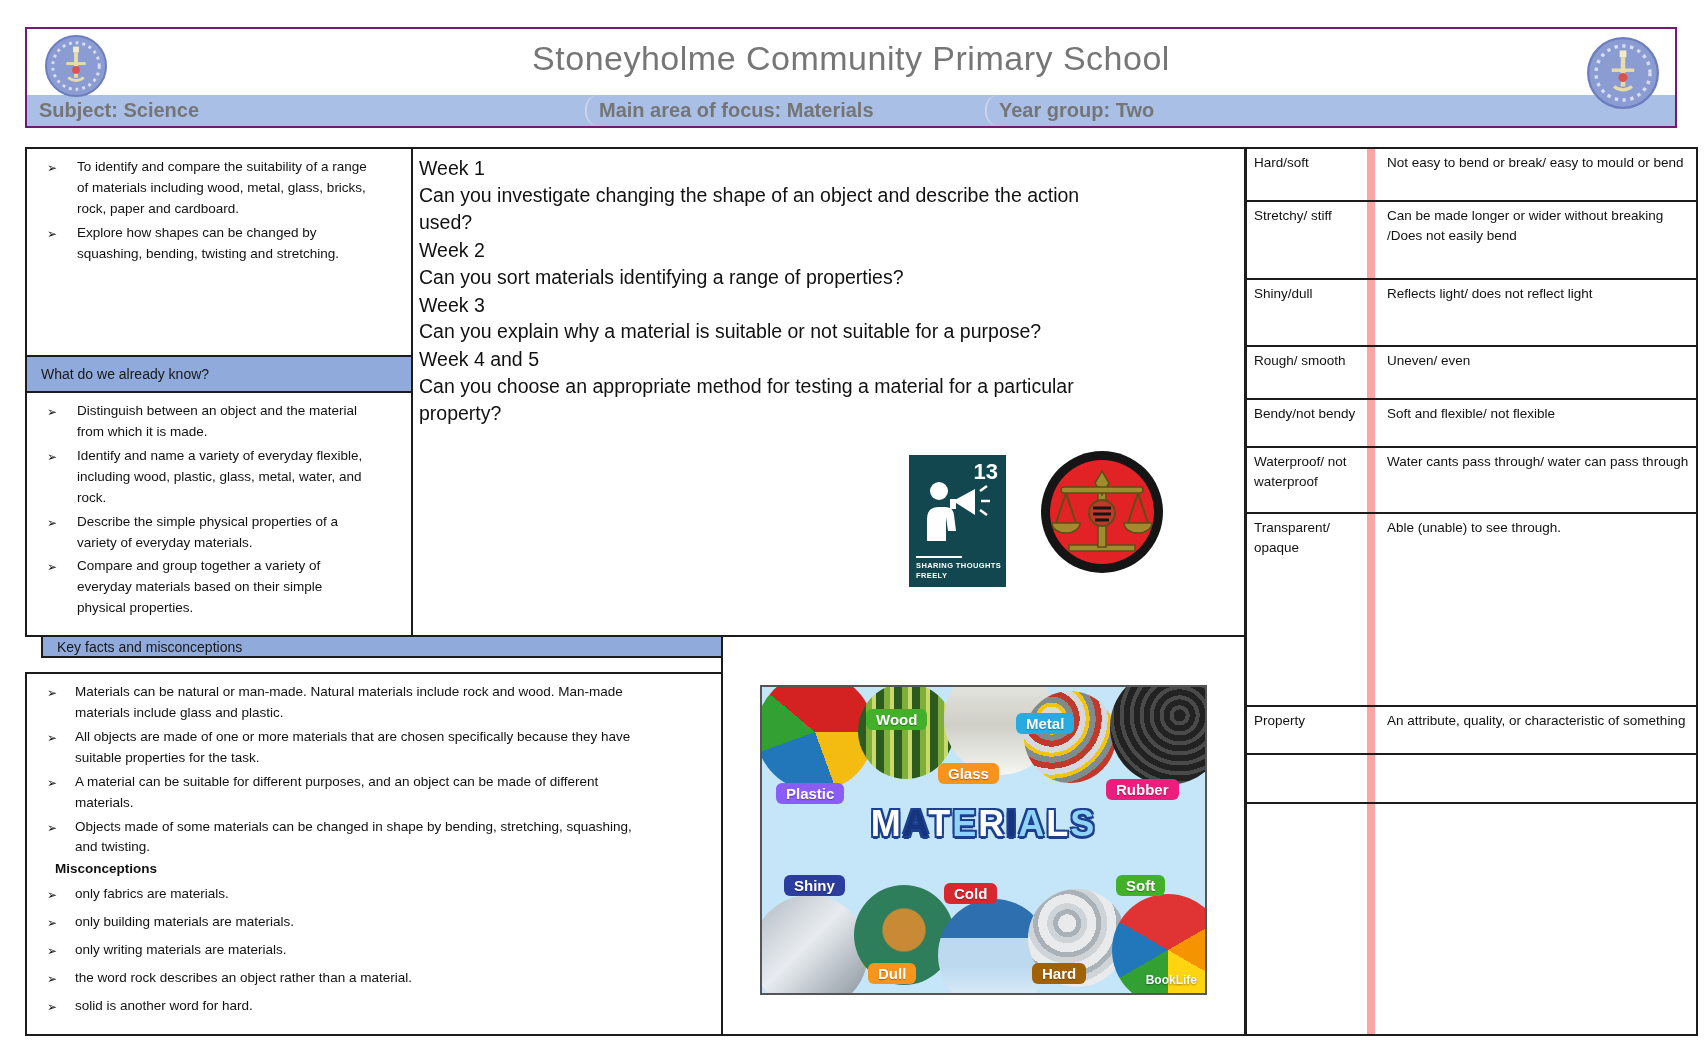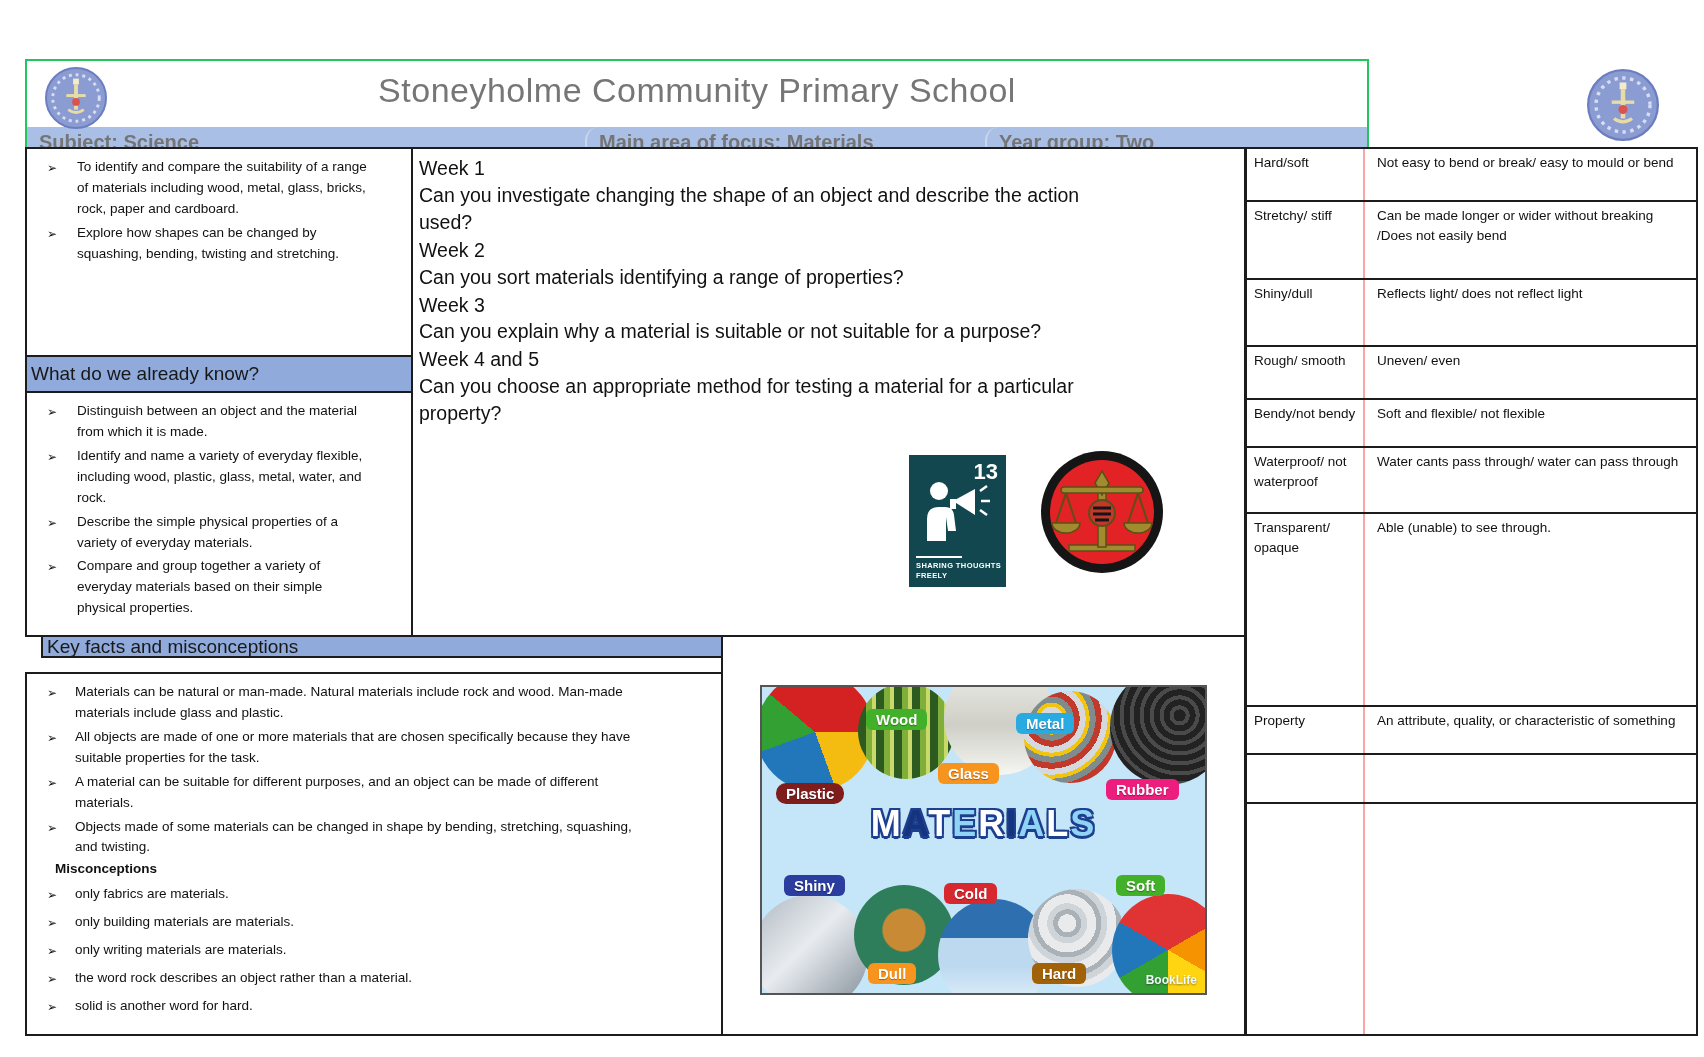--- a/index.html
+++ b/index.html
@@ -1,38 +1,38 @@
 <!DOCTYPE html>
 <html><head>
 <meta charset="utf-8">
 <style>
   html,body{margin:0;padding:0;background:#fff;}
   .page{position:relative;width:1704px;height:1057px;background:#ffffff;
         font-family:"Liberation Sans","DejaVu Sans",sans-serif;color:#111;overflow:hidden;}
 
   
-  .header-wrap{position:absolute;left:25px;top:27px;width:1344px;height:101px;
-               border:2px solid #22c55e;box-sizing:border-box;background:#fff;margin-top:32px;}
+  .header-wrap{position:absolute;left:25px;top:27px;width:1652px;height:101px;
+               border:2px solid #701a75;box-sizing:border-box;background:#fff;}
   .header-top{position:relative;height:66px;background:#fff;}
   .page-title{position:absolute;left:0;right:0;top:10px;text-align:center;
               font-size:34px;color:#767676;letter-spacing:0.5px;}
   .logo{position:absolute;z-index:3;}
   .logo.left{left:18px;top:6px;width:62px;height:62px;}
   .logo.right{left:1560px;top:8px;width:72px;height:72px;}
   .meta-bar{position:absolute;left:0;right:0;bottom:0;height:31px;background:#a9bfe5;
             display:flex;align-items:center;font-weight:bold;font-size:20px;color:#757575;}
   .meta-cell{padding:0 12px;height:100%;display:flex;align-items:center;box-sizing:border-box;border-radius:14px;}
   .meta-cell.c1{width:558px;}
   .meta-cell.c2{width:400px;border-left:2px solid #cdd6ea;}
   .meta-cell.c3{flex:1;border-left:2px solid #cdd6ea;}
 
   
   .box{position:absolute;border:2px solid #1c1c1c;box-sizing:border-box;background:#fff;}
   .bluebar{position:absolute;border:2px solid #1c1c1c;box-sizing:border-box;background:#8faadb;
-           display:flex;align-items:center;padding-left:4px;font-size:19px;color:#181818;}
+           display:flex;align-items:center;padding-left:14px;font-size:14px;color:#181818;}
 
   #objectives{left:25px;top:147px;width:388px;height:210px;}
   #pk-bar{left:25px;top:355px;width:388px;height:38px;}
   #pk-box{left:25px;top:391px;width:388px;height:246px;}
   #weeks{left:411px;top:147px;width:835px;height:490px;}
   #kf-bar{left:41px;top:635px;width:698px;height:23px;}
   #kf-box{left:25px;top:672px;width:698px;height:364px;}
   #img-box{left:721px;top:635px;width:525px;height:401px;}
   #vocab{left:1245px;top:147px;width:453px;height:889px;display:flex;flex-direction:column;padding:0;}
 
@@ -55,21 +55,21 @@
   .sdg .num{position:absolute;right:8px;top:4px;font-size:22px;font-weight:bold;}
   .sdg svg{position:absolute;left:8px;top:24px;}
   .sdg .cap{position:absolute;left:7px;bottom:6px;font-size:7.5px;font-weight:bold;
             letter-spacing:0.4px;line-height:1.35;text-transform:uppercase;}
   .sdg .cap:before{content:"";display:block;width:46px;height:2px;background:#fff;margin-bottom:3px;}
   .scales{position:absolute;left:626px;top:300px;width:126px;height:126px;}
 
   
   .vrow{display:flex;border-bottom:2px solid #1c1c1c;box-sizing:border-box;font-size:13.5px;line-height:1.45;}
   .vrow:last-child{border-bottom:none;flex:1;}
-  .vterm{width:118px;border-right:2px solid #fca5a5;padding:4px 4px 4px 7px;box-sizing:border-box;}
+  .vterm{width:128px;border-right:8px solid #fca5a5;padding:4px 4px 4px 7px;box-sizing:border-box;}
   .vdef{flex:1;padding:4px 6px 20px 12px;}
   .vrow.r1{height:53px}.vrow.r2{height:78px}.vrow.r3{height:67px}.vrow.r4{height:53px}
   .vrow.r5{height:48px}.vrow.r6{height:66px}.vrow.r7{height:193px}.vrow.r8{height:48px}
   .vrow.r9{height:49px}
 
   
   .poster{position:absolute;left:37px;top:48px;width:447px;height:310px;background:#c5e6f8;
           border:2px solid #555;box-sizing:border-box;overflow:hidden;}
   .pc{position:absolute;border-radius:50%;}
   .pc.plastic{left:-6px;top:-14px;width:118px;height:118px;
@@ -87,21 +87,21 @@
   .pc.dull{left:92px;top:198px;width:100px;height:100px;
       background:radial-gradient(circle at 50% 45%,#c98a36 0 28%,#2e7d5b 30%);}
   .pc.cold{left:176px;top:212px;width:112px;height:112px;
       background:linear-gradient(180deg,#2e6fb0 0 35%,#bcd9f0 35% 60%,#e8f3fb);}
   .pc.hard{left:266px;top:202px;width:98px;height:98px;
       background:repeating-radial-gradient(circle at 40% 35%,#e8eaec 0 9px,#aab2b8 9px 14px,#cfd4d8 14px 20px);}
   .pc.soft{left:350px;top:207px;width:112px;height:112px;
       background:conic-gradient(#e03333 0 60deg,#f59300 60deg 120deg,#ffd411 120deg 180deg,#33a033 180deg 240deg,#2277bb 240deg 300deg,#e03333 300deg);}
   .plabel{position:absolute;padding:2px 10px;border-radius:6px;color:#fff;font-weight:bold;
           font-size:15px;text-shadow:0 1px 1px rgba(0,0,0,.35);z-index:4;}
-  .pl-plastic{left:14px;top:96px;background:#7f1d1d;border-radius:10px;}
+  .pl-plastic{left:14px;top:96px;background:#8b5cf6;}
   .pl-wood{left:104px;top:22px;background:#43b02a;}
   .pl-glass{left:176px;top:76px;background:#f7941e;}
   .pl-metal{left:254px;top:26px;background:#29abe2;}
   .pl-rubber{left:344px;top:92px;background:#ec1d7c;}
   .pl-shiny{left:22px;top:188px;background:#2b3d9e;}
   .pl-dull{left:106px;top:276px;background:#f7941e;}
   .pl-cold{left:182px;top:196px;background:#d7282f;}
   .pl-hard{left:270px;top:276px;background:#a16207;}
   .pl-soft{left:354px;top:188px;background:#43b02a;}
   .poster-title{position:absolute;left:0;right:0;top:116px;text-align:center;z-index:3;

